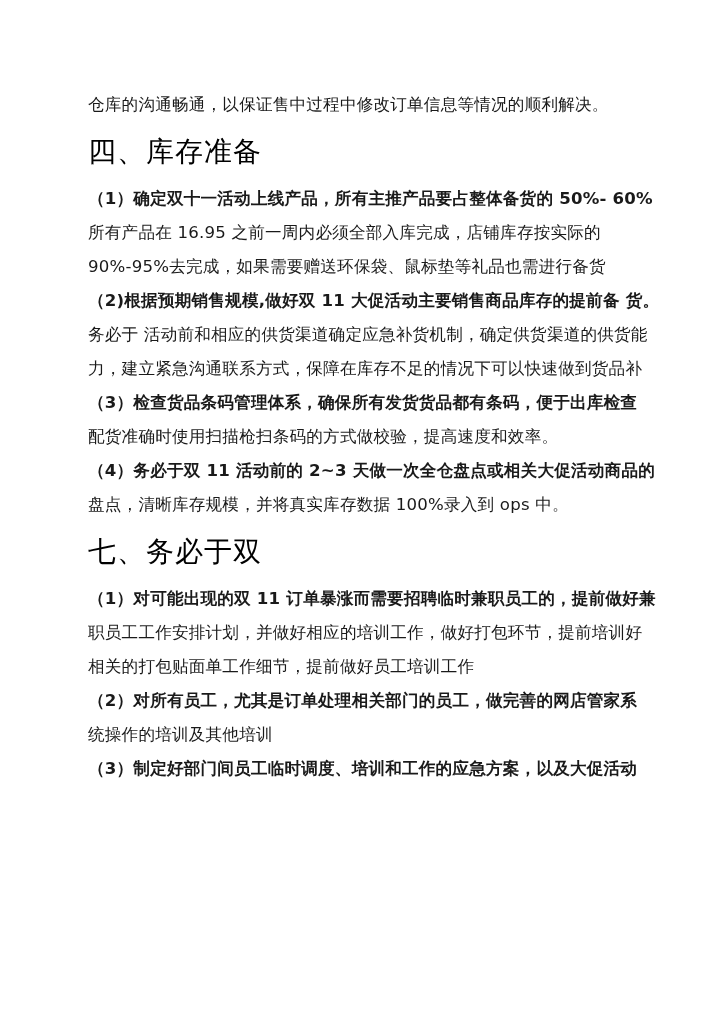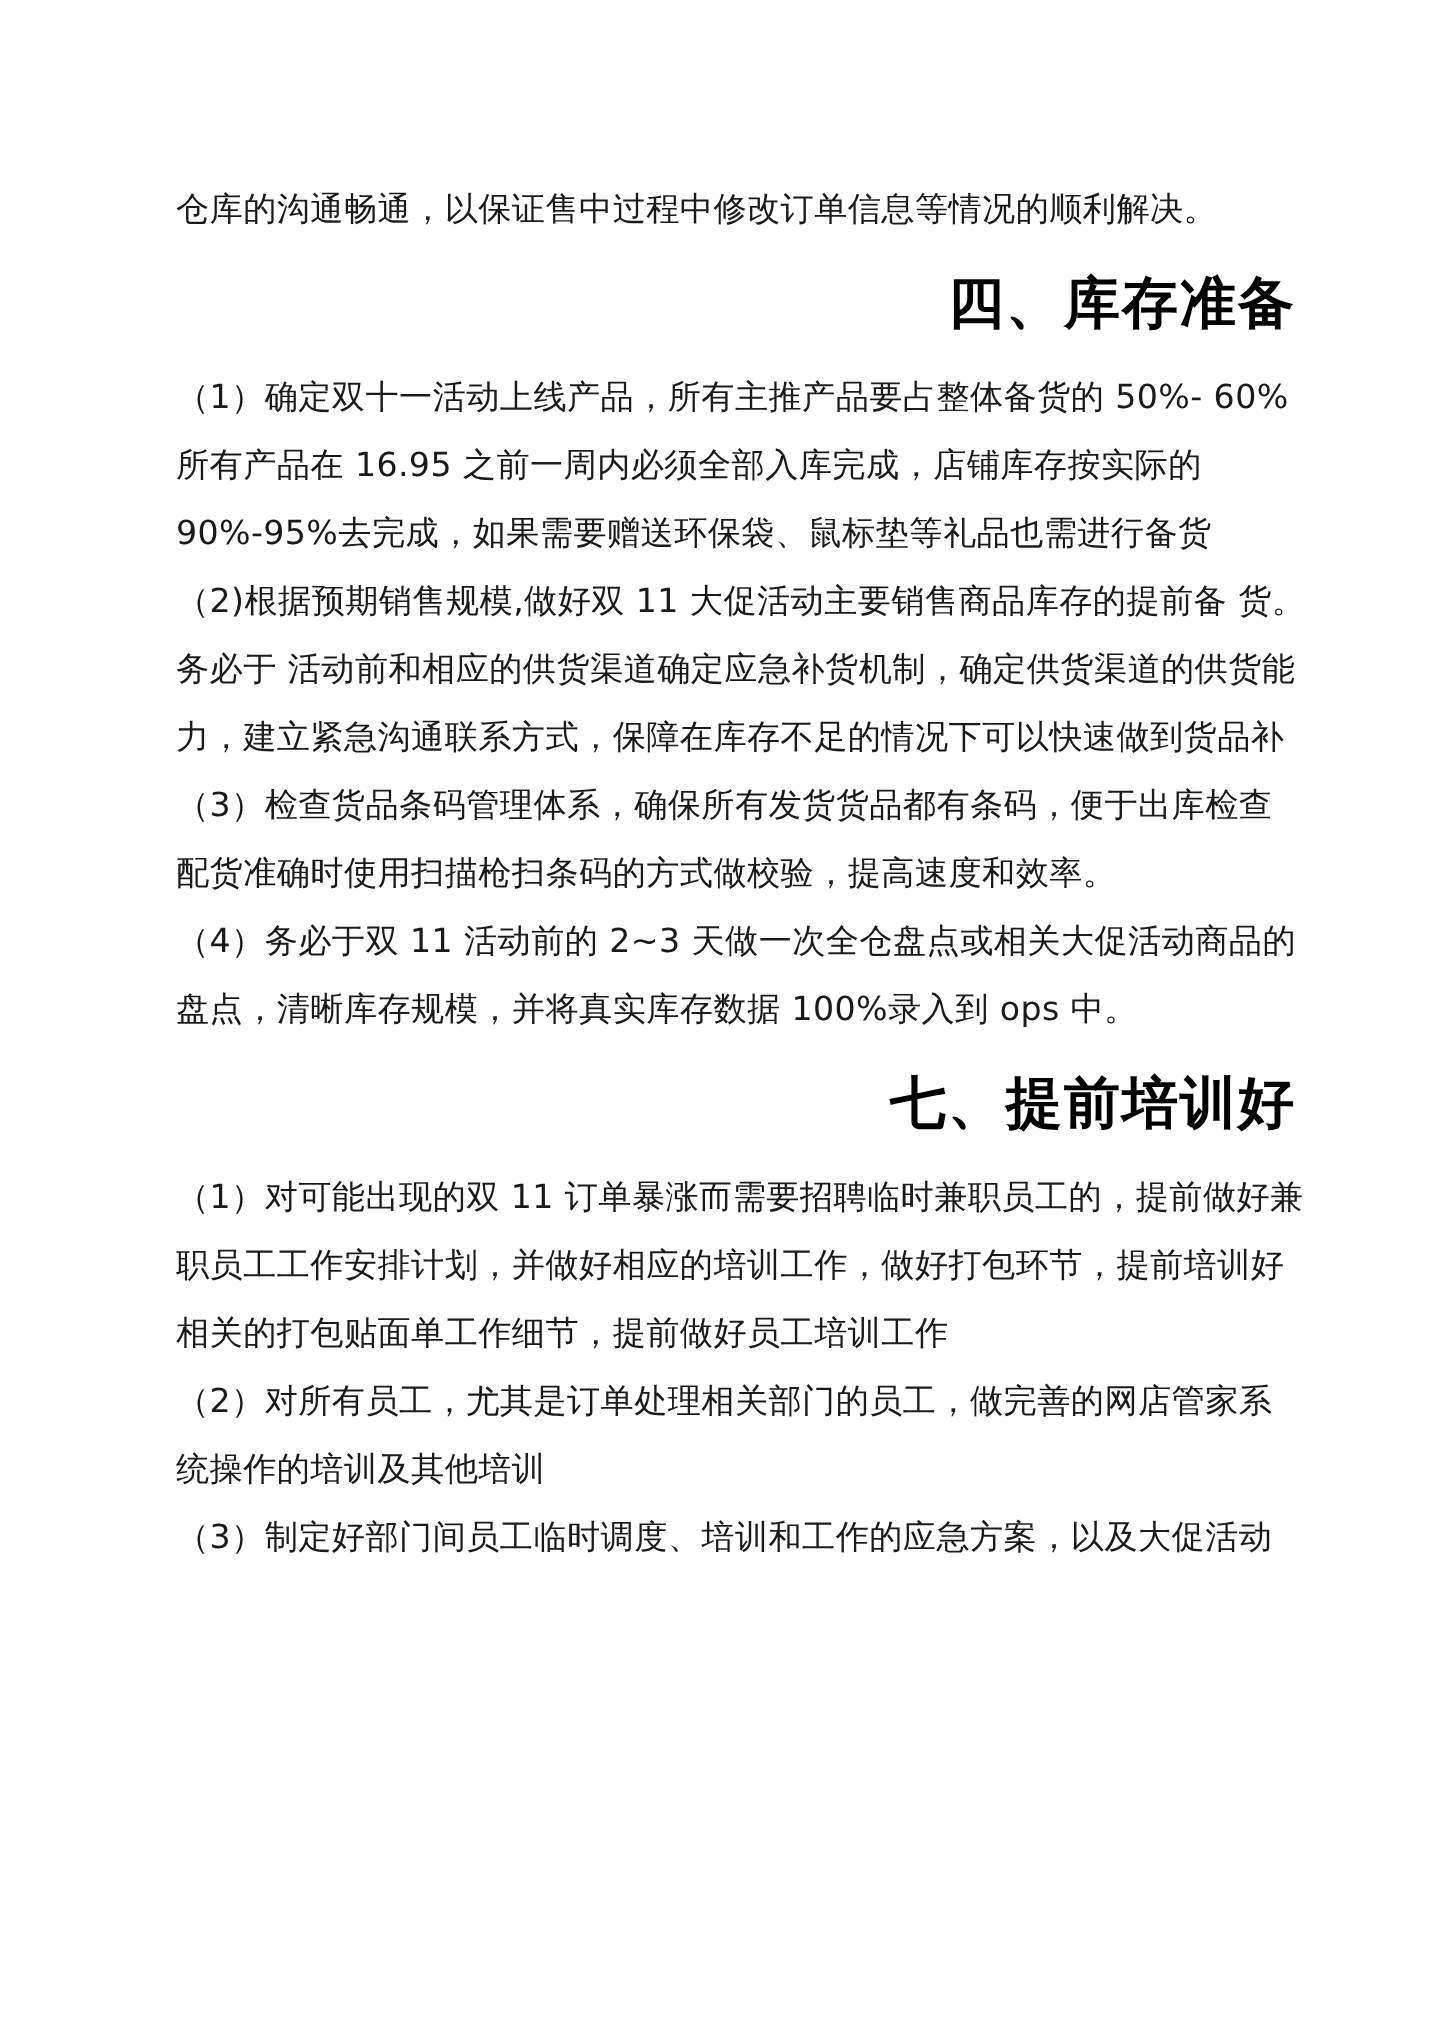--- a/index.html
+++ b/index.html
@@ -1,21 +1,21 @@
 <!DOCTYPE html>
 <html><head>
 <meta charset="utf-8">
 <style>
   html, body { margin: 0; padding: 0; background: #ffffff; }
   body { width: 720px; height: 1017px; overflow: hidden; position: relative;
          font-family: "DejaVu Sans", "Liberation Sans", sans-serif; color: #1a1a1a; }
   .page { position: absolute; left: 88px; top: 88px; width: 560px; }
   .p { font-size: 16.6px; line-height: 34px; margin: 0; white-space: nowrap; letter-spacing: 0.2px; }
-  .ind { padding-left: 0; }
-  .h { font-size: 28px; font-weight: bold; margin: 8px 0 8px 0; line-height: 44px; letter-spacing: 1px; color: #000; text-align: right; }
+  .ind { padding-left: 0; font-weight: bold; }
+  .h { font-size: 28px; font-weight: normal; margin: 8px 0 8px 0; line-height: 44px; letter-spacing: 1px; color: #000; }
 </style>
 </head>
 <body>
 
 <div class="page">
   <p class="p">仓库的沟通畅通，以保证售中过程中修改订单信息等情况的顺利解决。</p>
 
   <div>
     <h2 class="h">四、库存准备</h2>
     <p class="p ind">（1）确定双十一活动上线产品，所有主推产品要占整体备货的 50%- 60%</p>
@@ -24,21 +24,21 @@
     <p class="p ind">（2)根据预期销售规模,做好双 11 大促活动主要销售商品库存的提前备 货。</p>
     <p class="p">务必于 活动前和相应的供货渠道确定应急补货机制，确定供货渠道的供货能</p>
     <p class="p">力，建立紧急沟通联系方式，保障在库存不足的情况下可以快速做到货品补</p>
     <p class="p ind">（3）检查货品条码管理体系，确保所有发货货品都有条码，便于出库检查</p>
     <p class="p">配货准确时使用扫描枪扫条码的方式做校验，提高速度和效率。</p>
     <p class="p ind">（4）务必于双 11 活动前的 2~3 天做一次全仓盘点或相关大促活动商品的</p>
     <p class="p">盘点，清晰库存规模，并将真实库存数据 100%录入到 ops 中。</p>
   </div>
 
   <div>
-    <h2 class="h">七、提前培训好</h2>
+    <h2 class="h">七、务必于双</h2>
     <p class="p ind">（1）对可能出现的双 11 订单暴涨而需要招聘临时兼职员工的，提前做好兼</p>
     <p class="p">职员工工作安排计划，并做好相应的培训工作，做好打包环节，提前培训好</p>
     <p class="p">相关的打包贴面单工作细节，提前做好员工培训工作</p>
     <p class="p ind">（2）对所有员工，尤其是订单处理相关部门的员工，做完善的网店管家系</p>
     <p class="p">统操作的培训及其他培训</p>
     <p class="p ind">（3）制定好部门间员工临时调度、培训和工作的应急方案，以及大促活动</p>
   </div>
 </div>
 
 </body></html>

